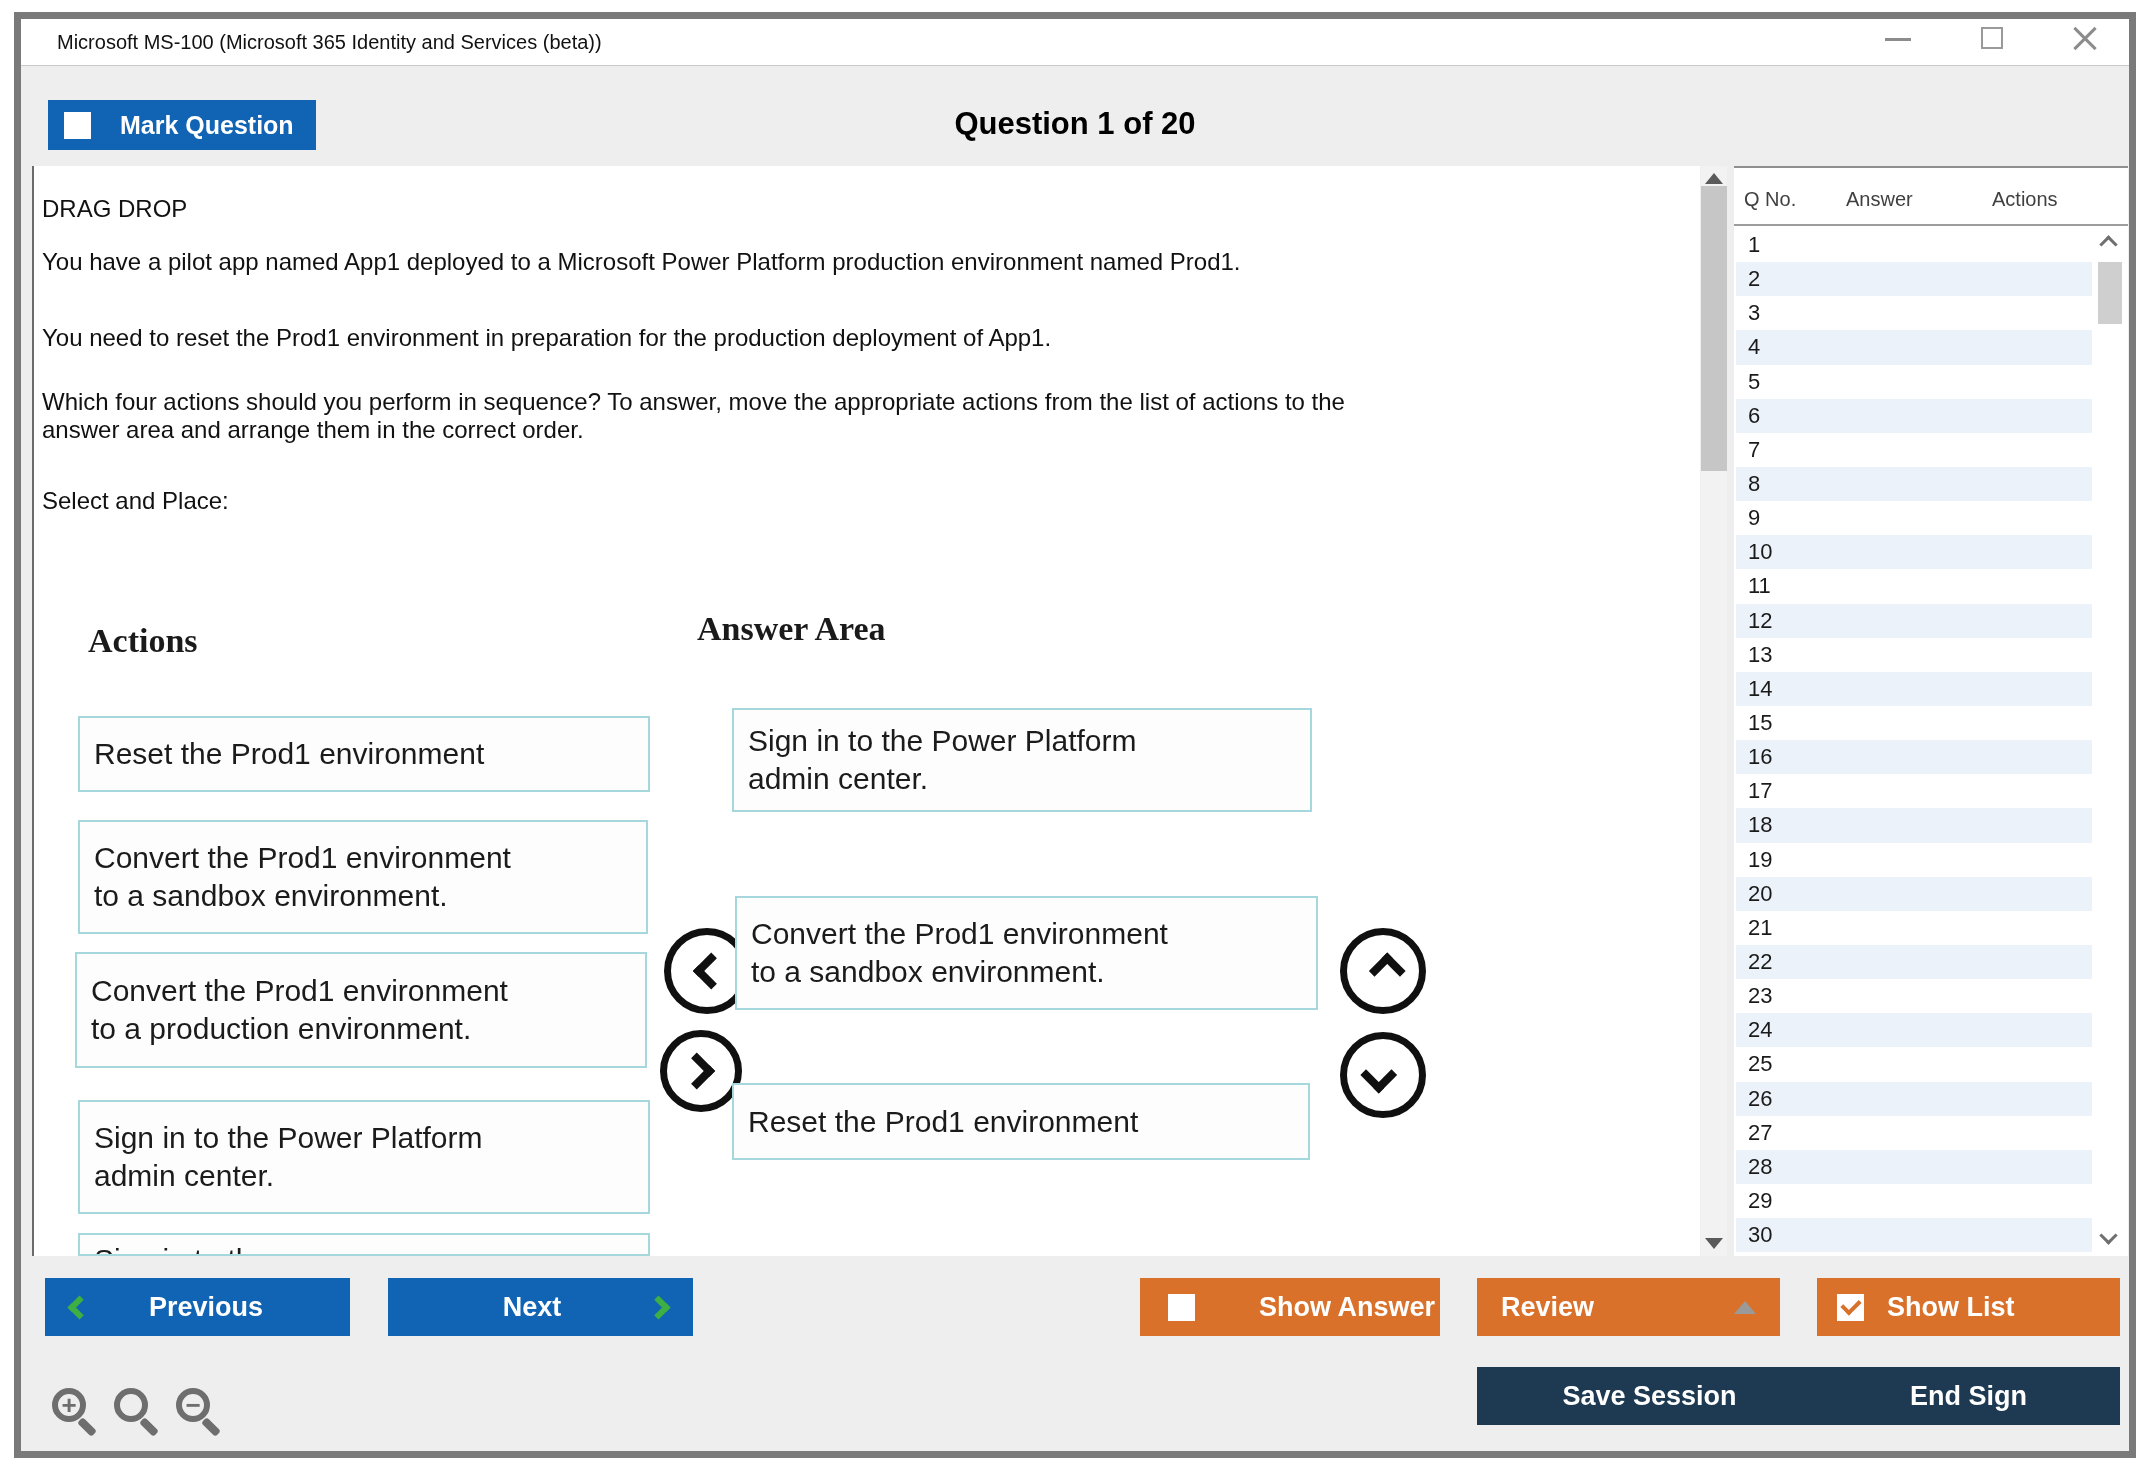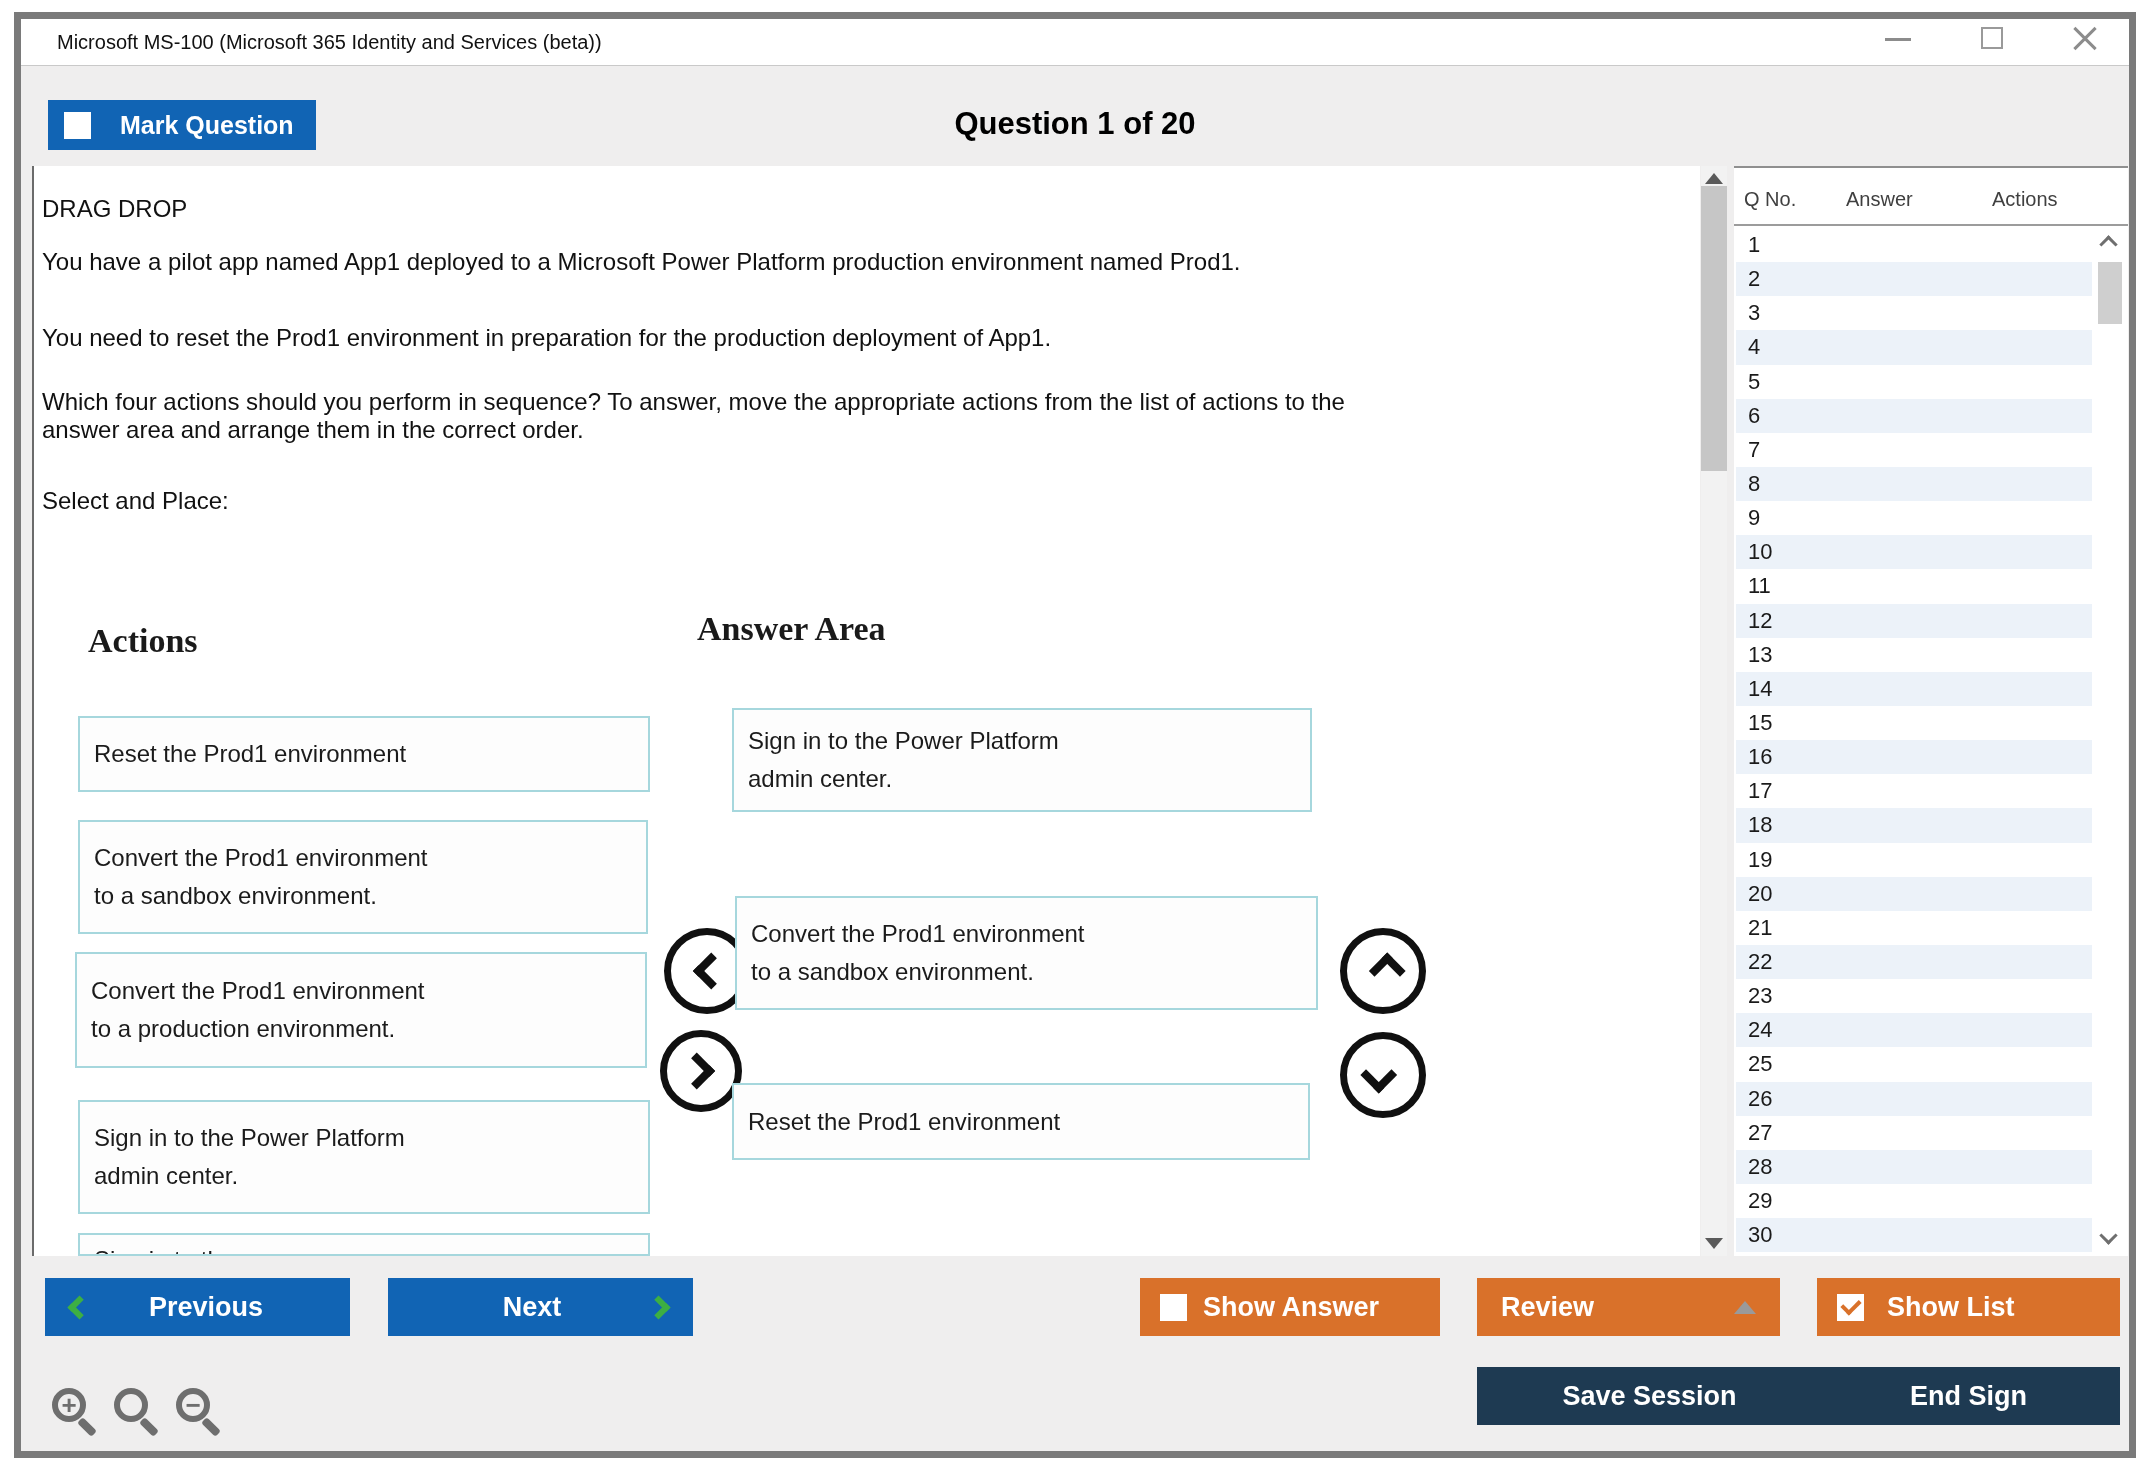--- a/index.html
+++ b/index.html
@@ -32,21 +32,21 @@
     font-size:31px;font-weight:bold;color:#000;}
 
   
   #content{position:absolute;left:32px;top:166px;width:1668px;height:1090px;background:#ffffff;
     border-left:2px solid #6b6b6b;}
   .qtext{position:absolute;font-size:24px;color:#111;white-space:pre-line;}
 
   .h-title{position:absolute;font-size:34px;font-weight:bold;color:#1a1a1a;font-family:Liberation Serif, serif;}
 
   .dbox{position:absolute;border:2px solid #a6d7dd;background:#fdfdfd;color:#1b1b1b;
-    font-size:24px;line-height:38px;display:flex;align-items:center;
+    font-size:30px;line-height:38px;display:flex;align-items:center;
     padding:8px 14px;white-space:pre-line;cursor:grab;}
   .clipped{overflow:hidden;align-items:flex-start;padding-top:6px;}
 
   
   .circle{position:absolute;border:7px solid #101010;border-radius:50%;background:#fff;
     display:flex;align-items:center;justify-content:center;cursor:pointer;}
   .chev{width:26px;height:26px;border-top:8px solid #101010;border-right:8px solid #101010;}
   .chev.left {transform:rotate(-135deg) translate(-3px,3px);}
   .chev.right{transform:rotate(45deg)   translate(-3px,3px);}
   .chev.up   {transform:rotate(-45deg)  translate(3px,3px);}
@@ -230,21 +230,21 @@
 </div>
 <div class="mag" style="left:112px;top:1386px;">
   <div class="lens"></div>
   <div class="handle"></div>
 </div>
 <div class="mag" style="left:174px;top:1386px;">
   <div class="lens">−</div>
   <div class="handle"></div>
 </div>
 
-<div class="btn-orange" style="left:1140px;top:1278px;width:300px;height:58px;padding-left:20px;">
+<div class="btn-orange" style="left:1140px;top:1278px;width:300px;height:58px;padding-left:28px;gap:48px;">
   <div class="cb"></div>
   <div style="margin-left:16px;">Show Answer</div>
 </div>
 <div class="btn-orange" style="left:1477px;top:1278px;width:303px;height:58px;padding:0 24px;">
   <div>Review</div>
   <div style="flex:1 1 auto;"></div>
   <div class="rev-tri"></div>
 </div>
 <div class="btn-orange" style="left:1817px;top:1278px;width:303px;height:58px;padding-left:20px;">
   <div class="cb checked"></div>

